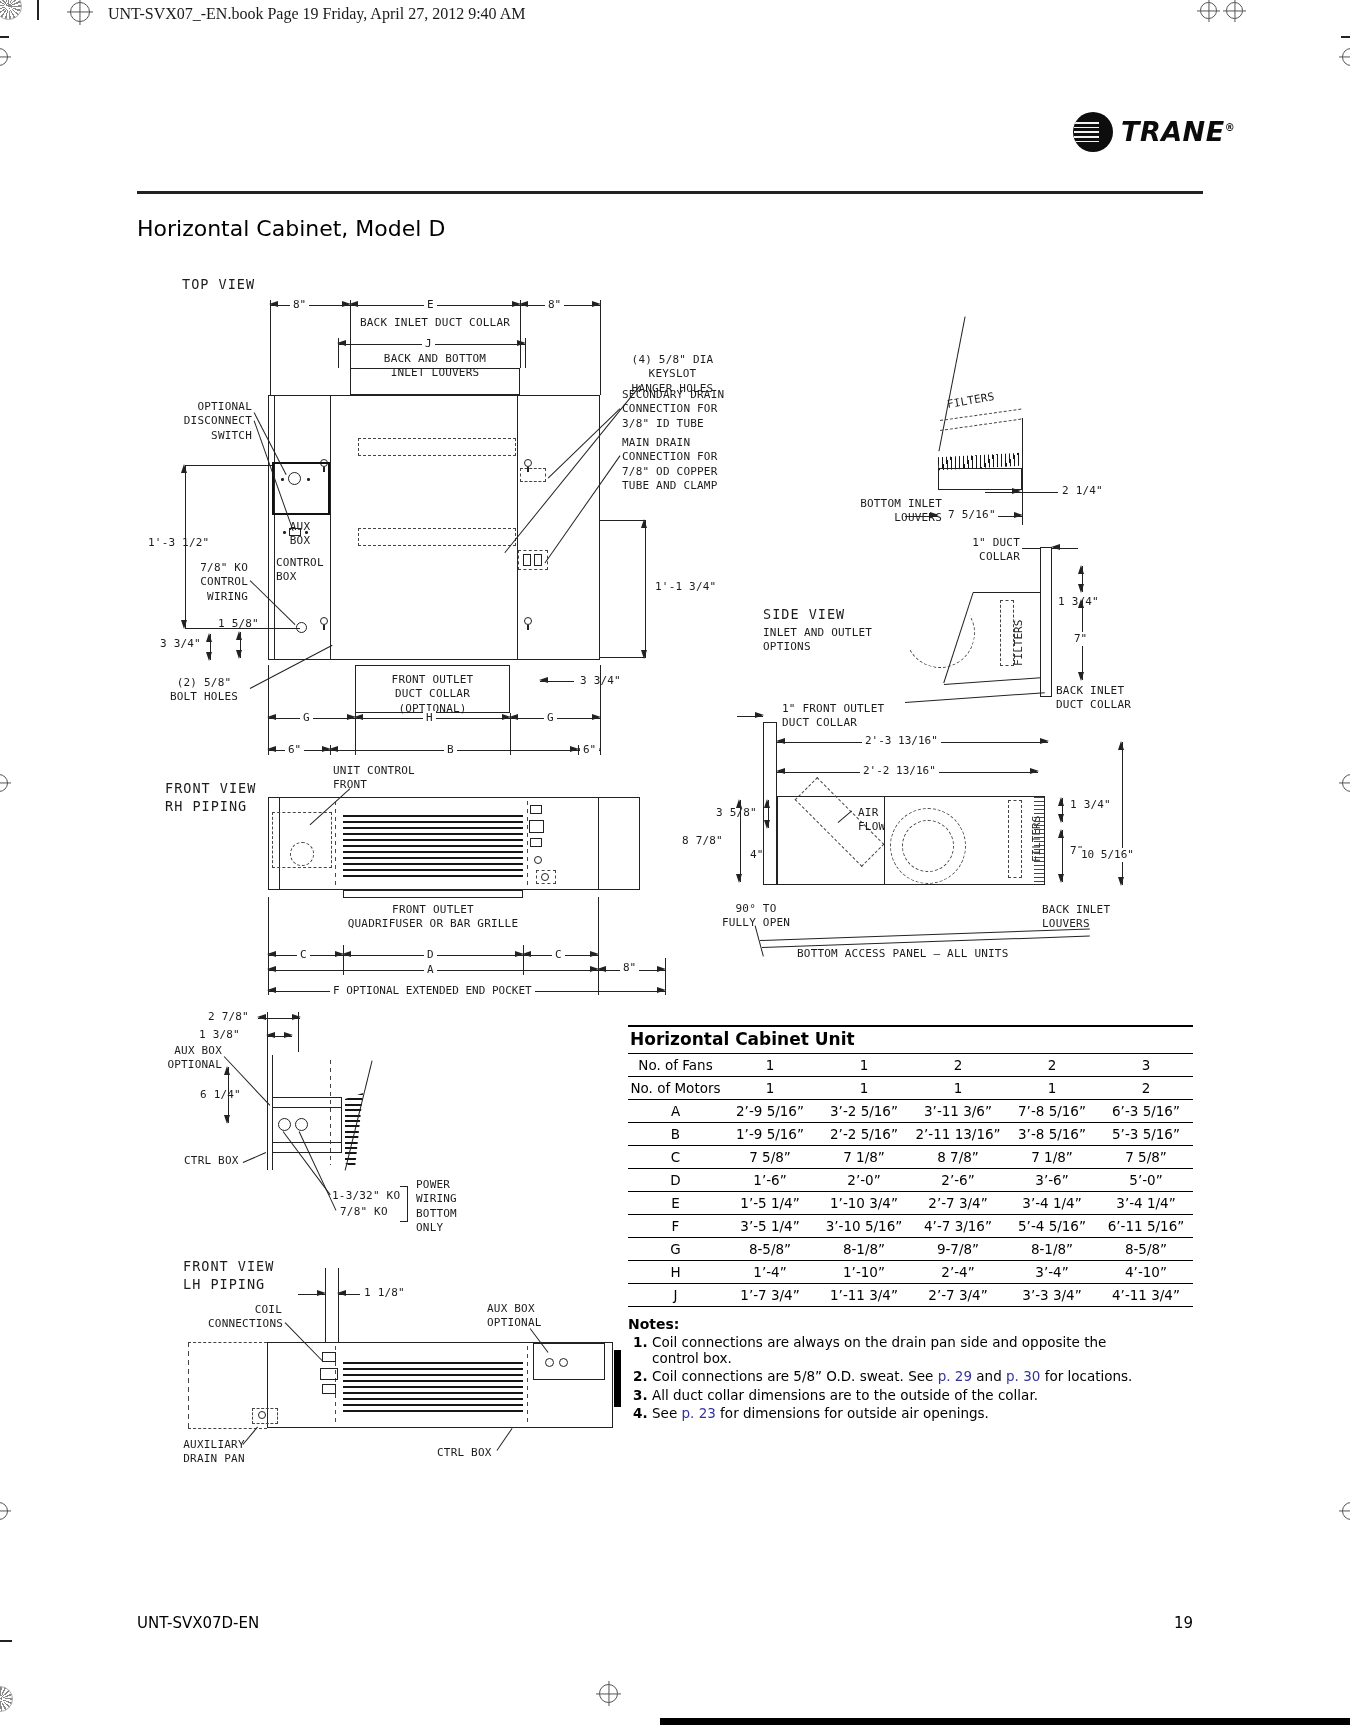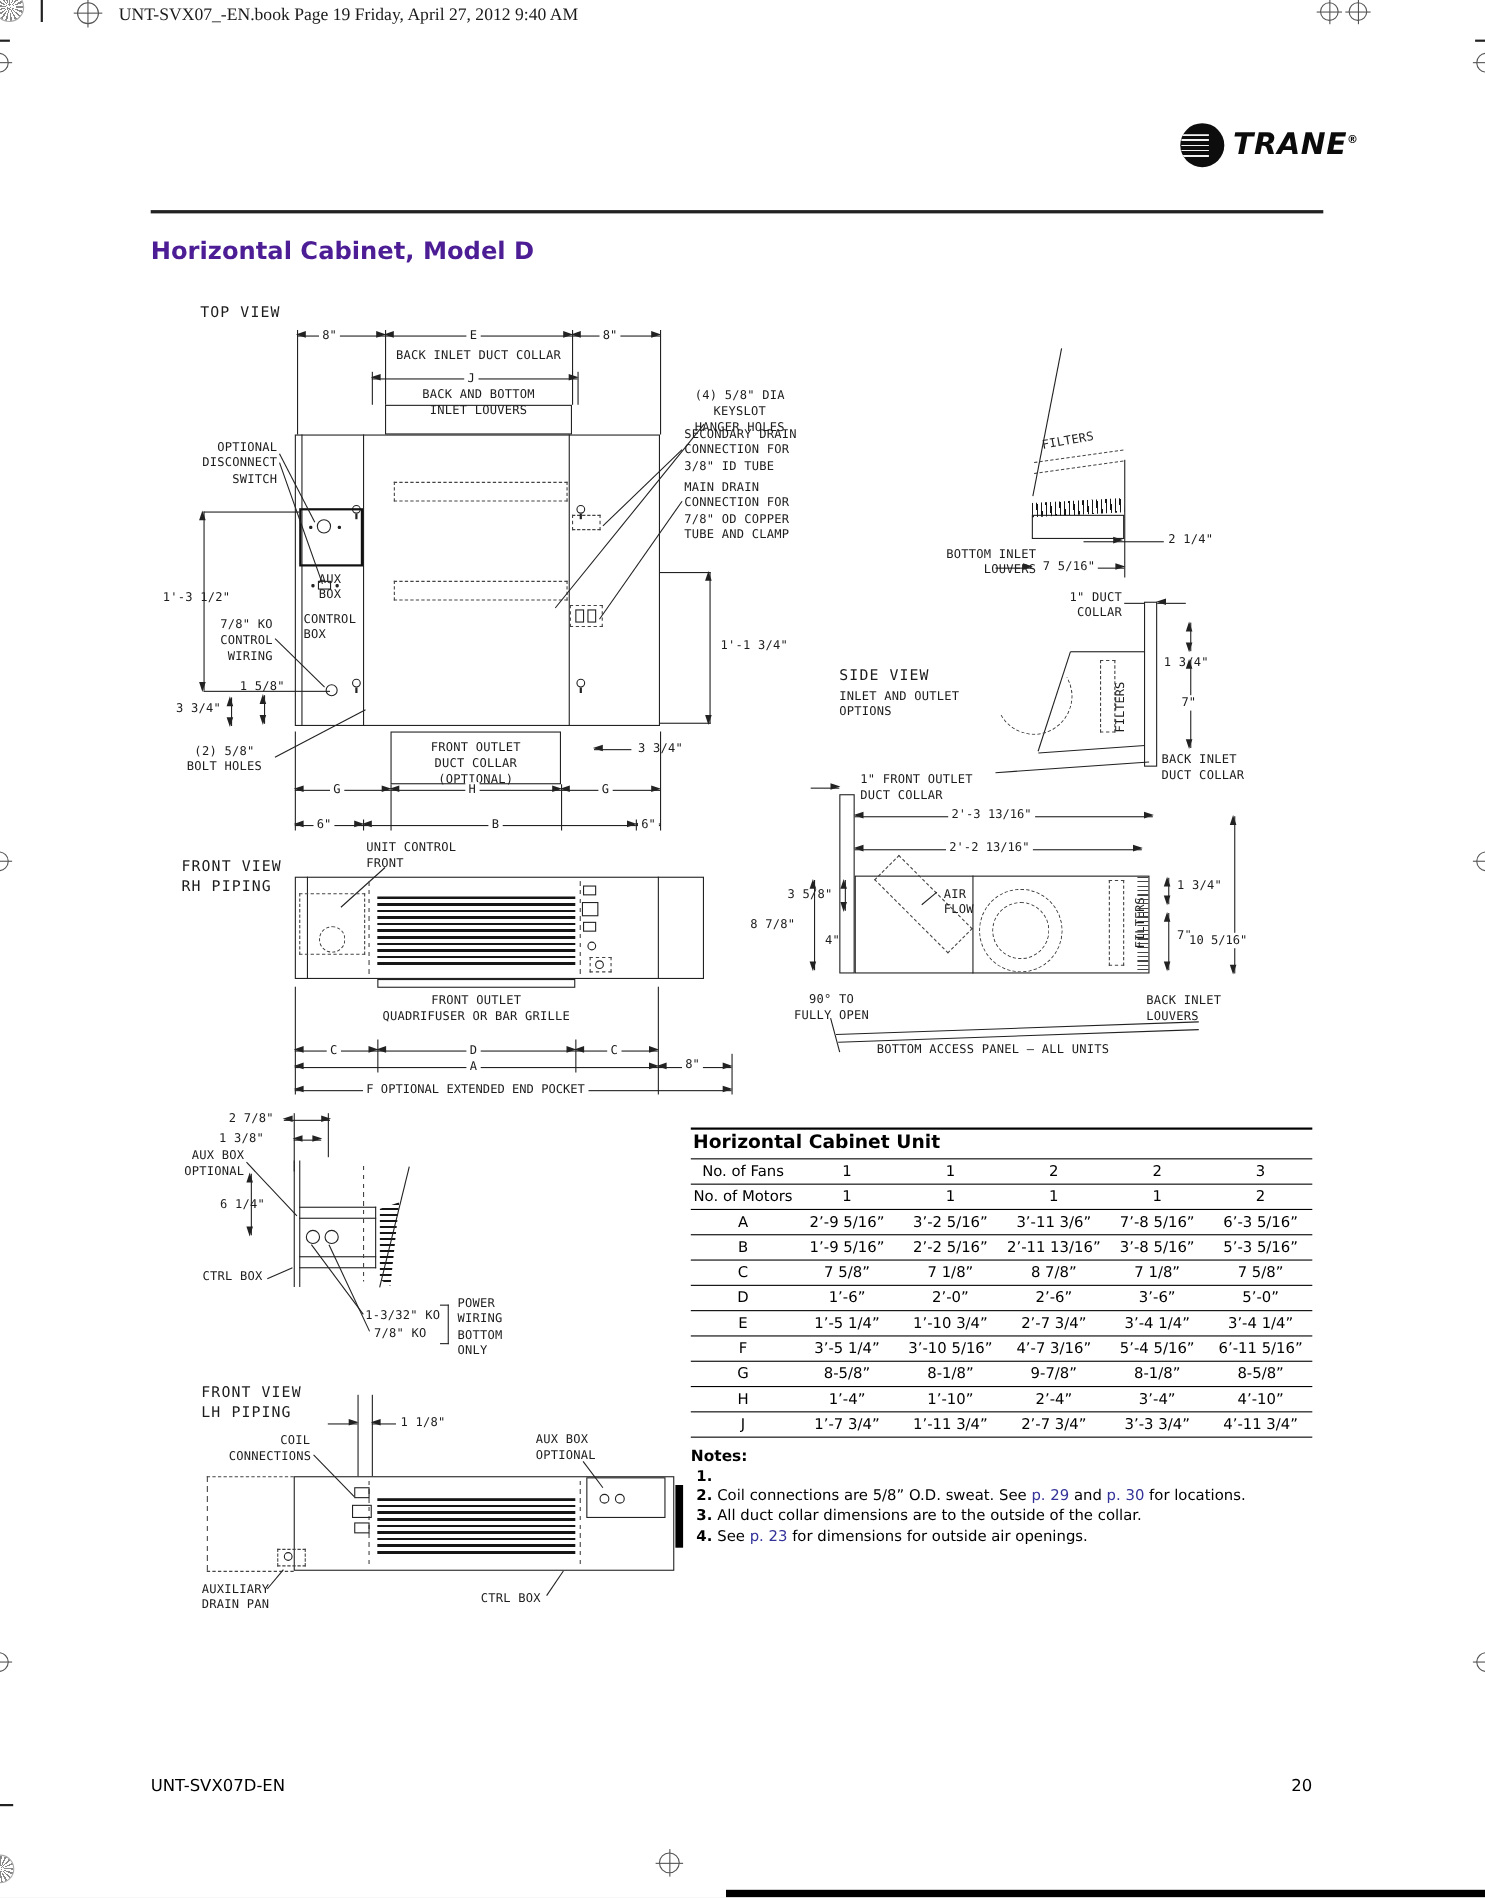--- a/index.html
+++ b/index.html
@@ -46,21 +46,21 @@
   .reg::after  { content:""; position:absolute; top:50%; left:-4px; right:-4px; height:1.1px; background:#555; transform:translateY(-50%); }
   .pin { position:absolute; border-radius:50%; background:repeating-conic-gradient(#888 0 9deg,#fff 9deg 21deg); border:1px solid #aaa; }
   
   .bookline { position:absolute; font-family:"Liberation Serif",serif; font-size:16px; color:#1a1a1a; }
   .brandword { position:absolute; font-weight:bold; font-style:italic; font-size:27px; letter-spacing:0.5px; color:#0b0b0b; }
   .brandword sup { font-size:10px; font-style:normal; }
   .tcirc { position:absolute; background:#0d0d0d; border-radius:50%; overflow:hidden; }
   .tstr  { position:absolute; left:1px; top:10px; width:25px; height:21px;
            background:repeating-linear-gradient(to bottom,rgba(255,255,255,.95) 0 1.6px,rgba(0,0,0,0) 1.6px 4.7px); }
   .section-title { position:absolute; font-weight:bold; font-size:20px; text-align:right; color:#000; }
-  .page-title { position:absolute; font-weight:bold; font-size:22px; color:#4c1d95; }
+  .page-title { position:absolute; font-weight:normal; font-size:22px; color:#000000; }
   
   .tbl { position:absolute; color:#000; }
   .tbl-title { border-top:2.6px solid #000; border-bottom:1.3px solid #000; font-weight:bold; font-size:17px; padding:2px 2px 4px; }
   .tbl-head { display:flex; font-weight:bold; font-size:15.5px; border-bottom:1.8px solid #000; padding:2px 0 4px; }
   .tbl-row  { display:flex; font-size:13.5px; border-bottom:1.3px solid #000; padding:3px 0; }
   .c0 { width:95px; text-align:center; } .cc { width:94px; text-align:center; }
   
   .notes { position:absolute; color:#000; }
   .notes-heading { font-weight:bold; font-size:14px; margin-bottom: 1px; }
   .note { display:flex; font-size:13.5px; line-height:1.2; margin-top:2px; }
@@ -498,31 +498,32 @@
       <div class="cc">3’-3 3/4”</div>
       <div class="cc">4’-11 3/4”</div>
     </div>
   </div>
 
   <div class="changebar" style="left:614px;top:1350px;width:7px;height:57px;"></div>
   <div class="notes" style="left:628px;top:1316px;width:565px;">
     <div class="notes-heading">Notes:</div>
     <div class="note">
       <div class="note-num">1.</div>
+      <div class="note-text"><span>Coil connections are always on the drain pan side and opposite the control box.</span></div>
     </div>
     <div class="note">
       <div class="note-num">2.</div>
       <div class="note-text"><span>Coil connections are 5/8” O.D. sweat. See </span><span class="plink">p. 29</span><span> and </span><span class="plink">p. 30</span><span> for locations.</span></div>
     </div>
     <div class="note">
       <div class="note-num">3.</div>
       <div class="note-text"><span>All duct collar dimensions are to the outside of the collar.</span></div>
     </div>
     <div class="note">
       <div class="note-num">4.</div>
       <div class="note-text"><span>See </span><span class="plink">p. 23</span><span> for dimensions for outside air openings.</span></div>
     </div>
   </div>
 
   <div class="footer-text" style="left:137px;top:1614px;">UNT-SVX07D-EN</div>
-  <div class="footer-text" style="left:1100px;top:1614px;width:93px;text-align:right;">20</div>
+  <div class="footer-text" style="left:1100px;top:1614px;width:93px;text-align:right;">19</div>
 
 </div>
 
 </body></html>

